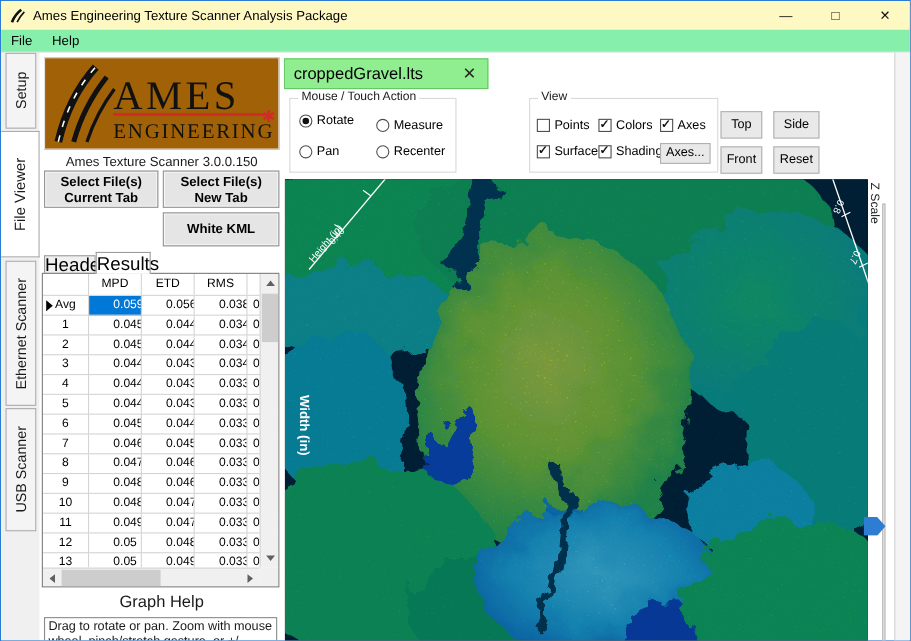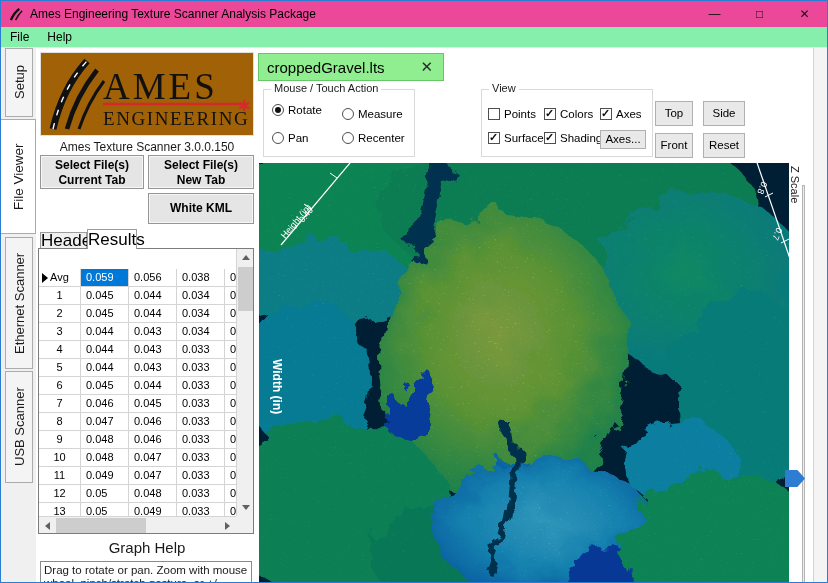--- a/index.html
+++ b/index.html
@@ -1,21 +1,21 @@
 <!DOCTYPE html>
 <html><head>
 <meta charset="utf-8">
 <style>
   html,body{margin:0;padding:0;background:#444;}
   *{box-sizing:border-box;}
   .window{position:relative;width:828px;height:583px;background:#fff;
     font-family:"Liberation Sans",sans-serif;color:#000;overflow:hidden;
     border:1px solid #2b7cd3;}
   
-  .titlebar{position:absolute;left:0;top:0;width:100%;height:26px;background:#ec4899;
+  .titlebar{position:absolute;left:0;top:0;width:100%;height:26px;background:#fef9c3;
     display:flex;align-items:center;text-align:right;}
   .app-icon{width:15px;height:15px;margin:0 6px 0 8px;}
   .title-text{font-size:12px;}
   .win-controls{position:absolute;right:0;top:0;height:26px;display:flex;}
   .win-btn{width:45px;height:26px;display:flex;align-items:center;justify-content:center;
     font-size:12px;color:#111;}
   
   .menubar{position:absolute;left:0;top:26px;width:100%;height:21px;background:#86efac;
     display:flex;align-items:center;font-size:12px;border-bottom:1px solid #e8e8e8;}
   .menu-item{padding:2px 9px;}
@@ -41,21 +41,21 @@
   .rtab-results{left:51px;top:181px;width:50px;height:20px;line-height:19px;background:#fff;border-bottom:none;z-index:2;}
   
   .tablebox{position:absolute;left:2px;top:200px;width:216px;height:286px;border:1px solid #7c7c7c;background:#fff;overflow:hidden;}
   .thead{display:flex;height:20px;border-bottom:1px solid #d4d4d4;background:#fff;}
   .tbody{position:absolute;left:0;top:20px;right:0;bottom:17px;overflow:hidden;}
   .tr{display:flex;height:18px;}
   .tc{border-right:1px solid #d4d4d4;border-bottom:1px solid #d4d4d4;font-size:11px;
     line-height:17px;overflow:hidden;white-space:nowrap;flex:none;}
   .th{border-bottom:none;text-align:center;line-height:19px;}
   .c0{width:42px;text-align:center;position:relative;}
-  .c1,.c2,.c3{width:48px;padding-left:5px;}
+  .c1,.c2,.c3{width:48px;padding-left:22px;}
   .th.c1,.th.c2,.th.c3{padding-left:0;}
   .c4{width:30px;padding-left:5px;border-right:none;}
   .cell.selected{background:#0078d7;color:#fff;}
   .rowarrow{position:absolute;left:3px;top:4px;width:0;height:0;
     border-left:6px solid #000;border-top:5px solid transparent;border-bottom:5px solid transparent;}
   
   .vscroll{position:absolute;right:0;top:0;bottom:17px;width:17px;background:#f0f0f0;border-left:1px solid #d4d4d4;}
   .hscroll{position:absolute;left:0;right:17px;bottom:0;height:17px;background:#f0f0f0;border-top:1px solid #d4d4d4;}
   .scorner{position:absolute;right:0;bottom:0;width:17px;height:17px;background:#f0f0f0;}
   .sb-btn{position:absolute;width:17px;height:17px;display:flex;align-items:center;justify-content:center;}
@@ -154,20 +154,27 @@
     <div class="btn btn-sel-new">
       <div>Select File(s)</div>
       <div>New Tab</div>
     </div>
     <div class="btn btn-kml">White KML</div>
 
     <div class="rtab rtab-header">Header</div>
     <div class="rtab rtab-results">Results</div>
 
     <div class="tablebox">
+      <div class="thead">
+          <div class="tc th c0"></div>
+          <div class="tc th c1">MPD</div>
+          <div class="tc th c2">ETD</div>
+          <div class="tc th c3">RMS</div>
+          <div class="tc th c4"></div>
+        </div>
       <div class="tbody">
           <div class="tr">
             <div class="tc c0"><span class="rowarrow"></span><span>Avg</span></div>
             <div class="tc cell c1 selected">0.059</div>
             <div class="tc cell c2">0.056</div>
             <div class="tc cell c3">0.038</div>
             <div class="tc cell c4">0</div>
           </div>
           <div class="tr">
             <div class="tc c0"><span>1</span></div>

